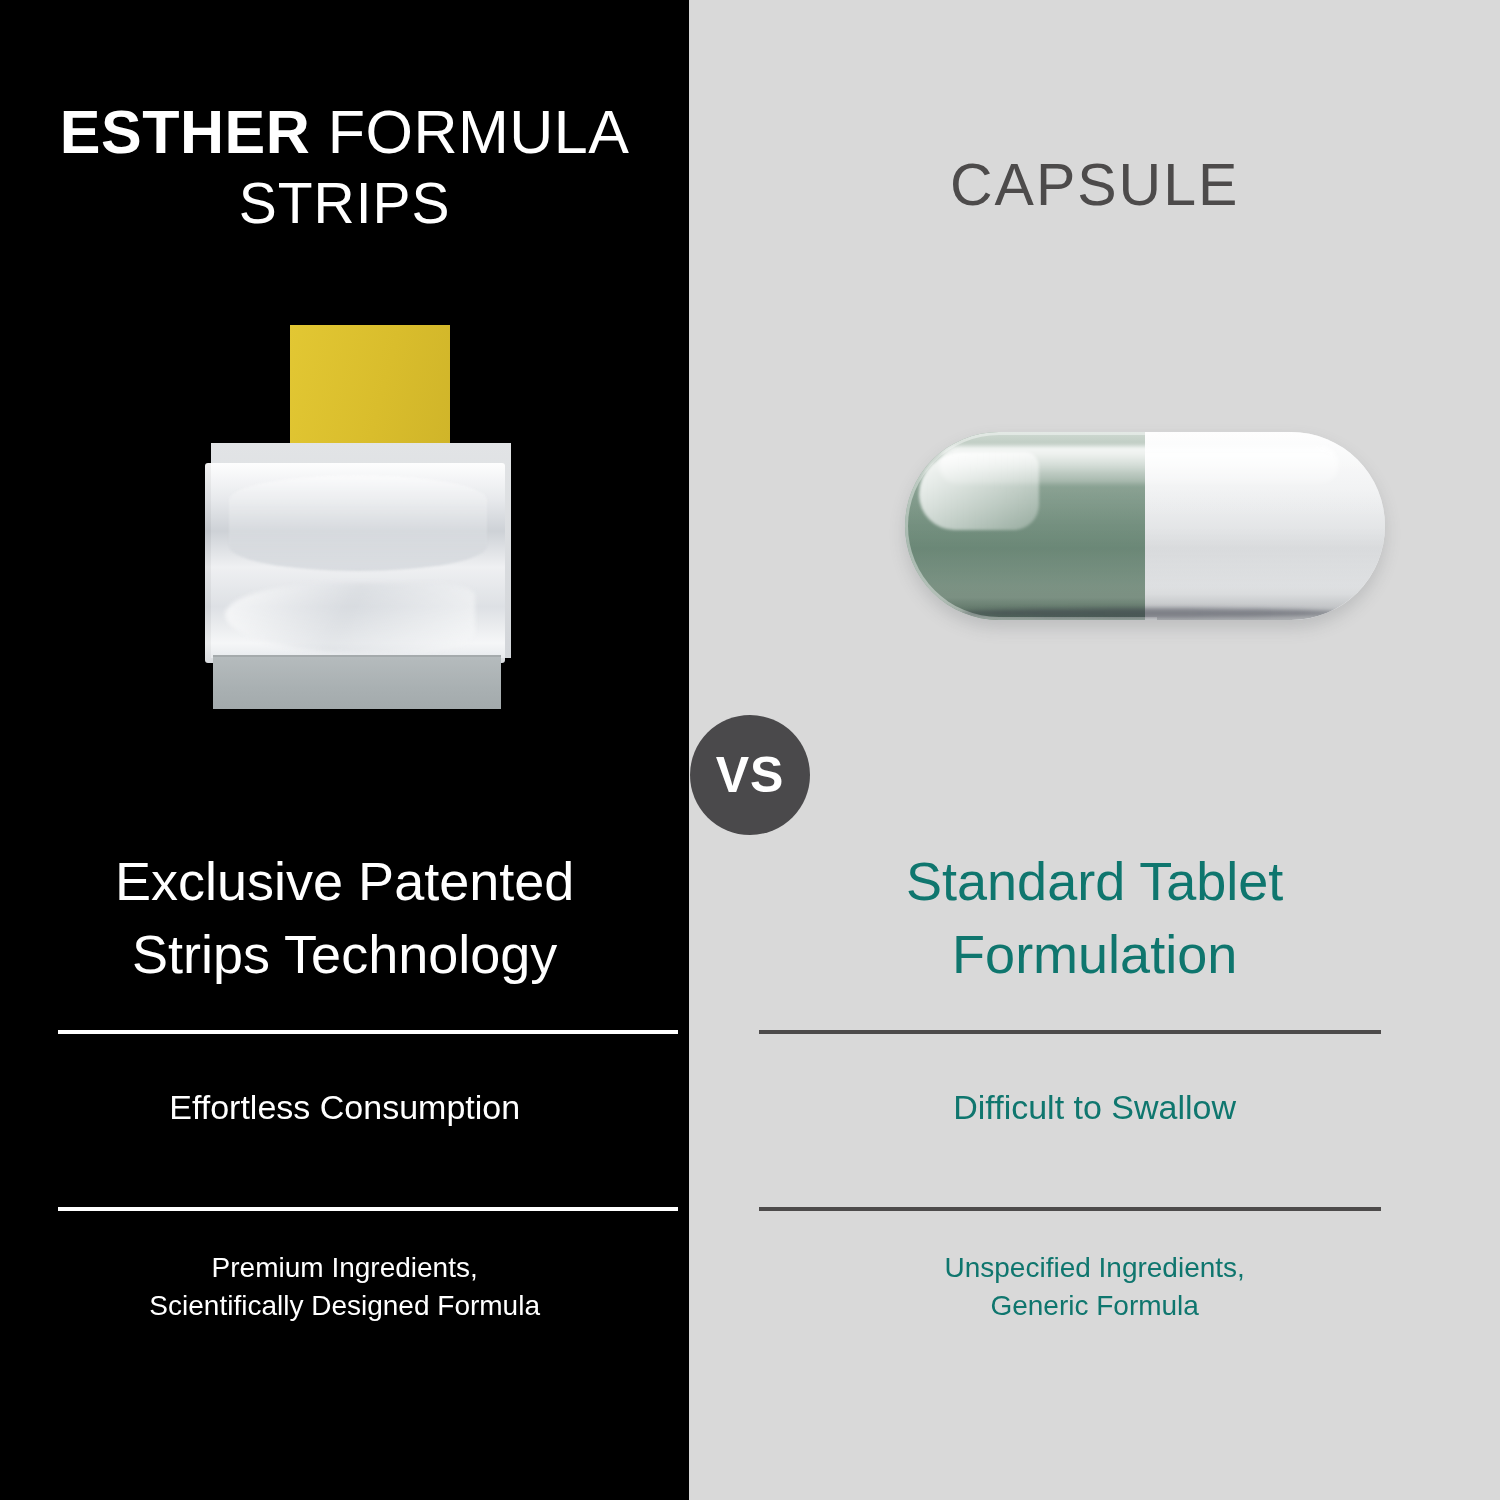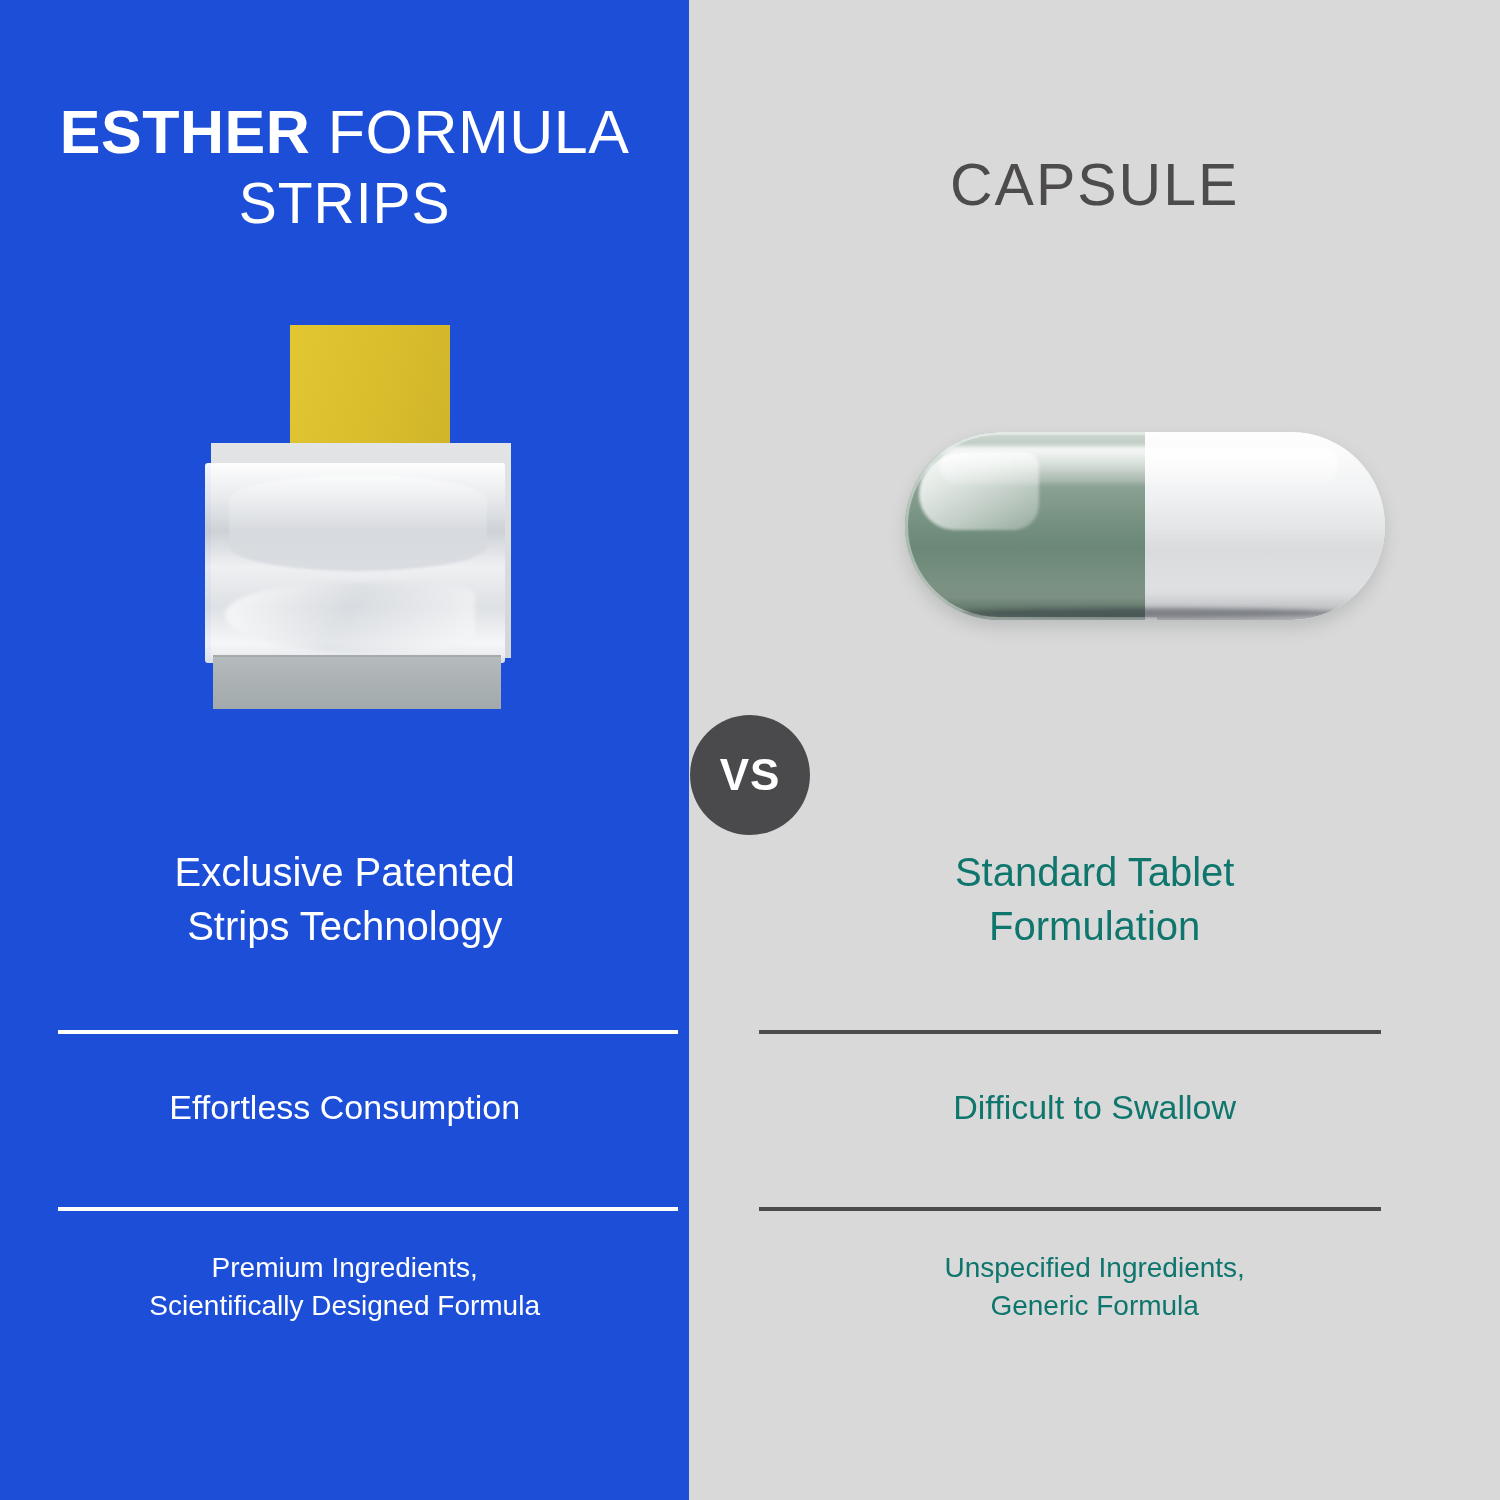--- a/index.html
+++ b/index.html
@@ -21,21 +21,21 @@
   }
 
   
   .column {
     position: relative;
     height: 100%;
     box-sizing: border-box;
   }
   .column.left {
     width: 750px;
-    background: #1d4ed8;
+    background: #000000;
     color: #ffffff;
   }
   .column.right {
     width: 882px;
     background: #d9d9d9;
     color: #4d4b4b;
   }
 
   
   .heading {
@@ -238,21 +238,21 @@
     left: 690px;
     top: 715px;
     width: 120px;
     height: 120px;
     border-radius: 50%;
     background: #4a494b;
     color: #ffffff;
     display: flex;
     align-items: center;
     justify-content: center;
-    font-size: 44px;
+    font-size: 50px;
     font-weight: 700;
     letter-spacing: 1px;
     z-index: 5;
   }
 
   
   .features {
     position: absolute;
     left: 0;
     top: 845px;
@@ -262,21 +262,21 @@
     text-align: center;
     line-height: 1.35;
   }
   .feature-text {
     display: block;
     white-space: pre-line;
   }
   .left .feature-text { color: #ffffff; }
   .right .feature-text { color: #0f766e; }
 
-  .feature.f1 { position: absolute; top: 0; left: 0; width: 100%; font-size: 40px; }
+  .feature.f1 { position: absolute; top: 0; left: 0; width: 100%; font-size: 54px; }
   .feature.f2 { position: absolute; top: 240px; left: 0; width: 100%; font-size: 34px; }
   .feature.f3 { position: absolute; top: 404px; left: 0; width: 100%; font-size: 28px; }
 
   .divider {
     position: absolute;
     height: 4px;
   }
   .left .divider { background: #ffffff; left: 58px; width: 620px; }
   .right .divider { background: #4d4b4b; left: 70px; width: 622px; }
   .divider.d1 { top: 185px; }

